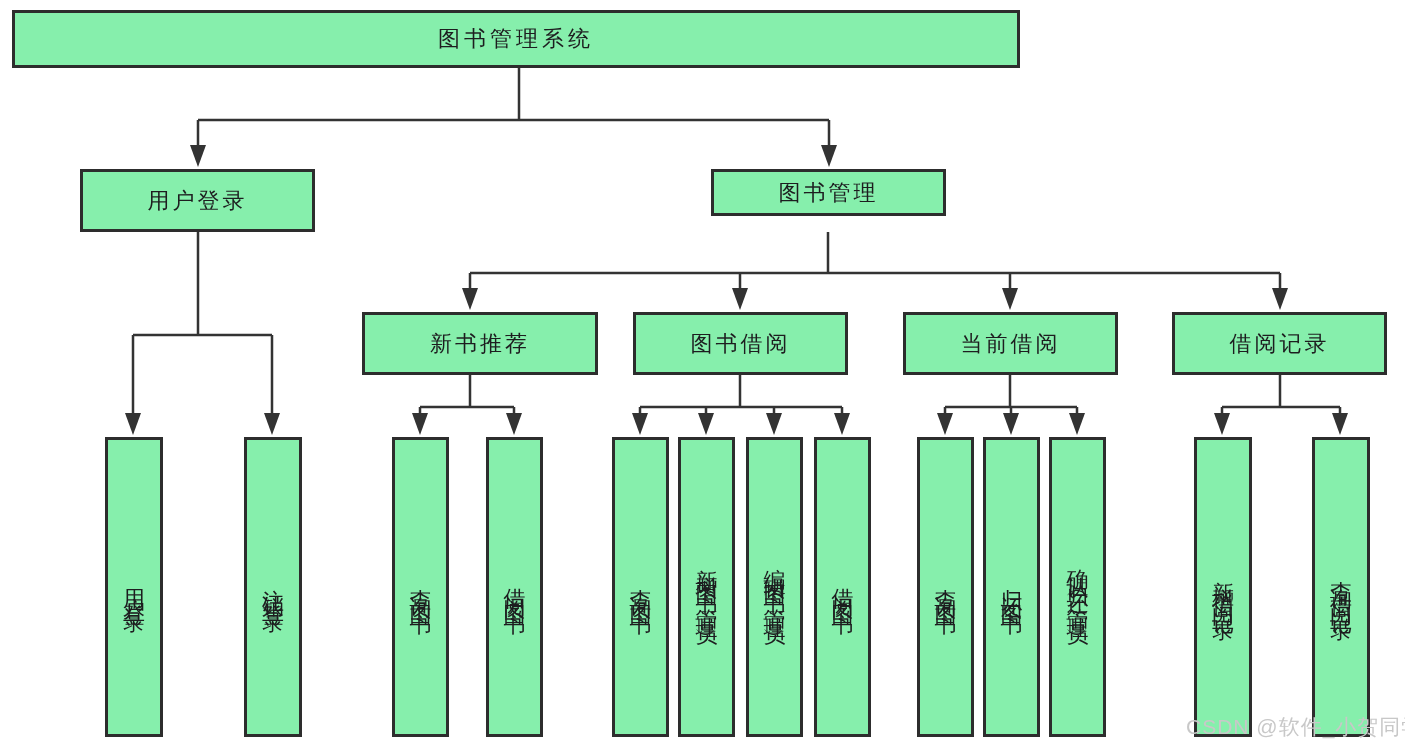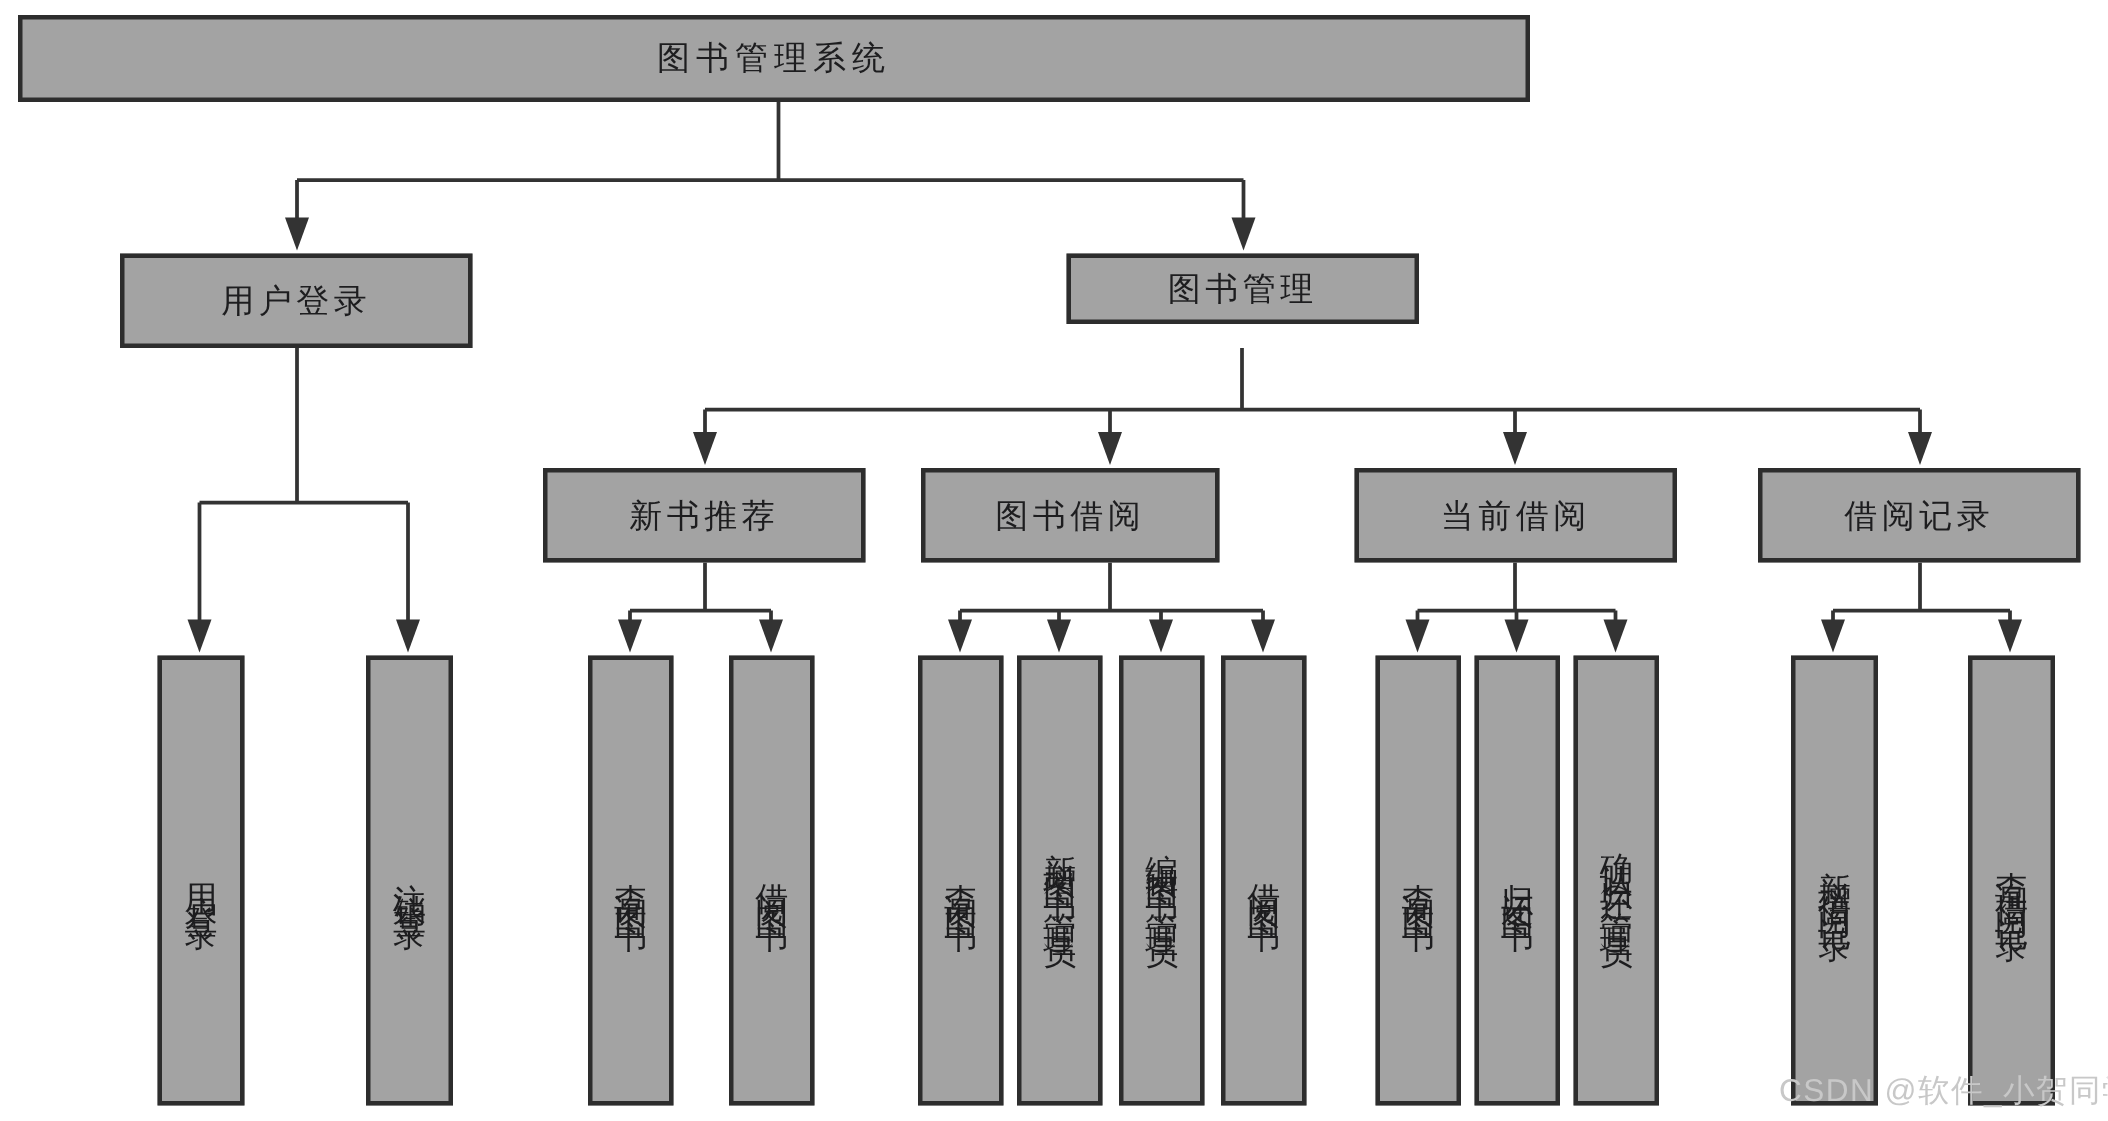--- a/index.html
+++ b/index.html
@@ -8,21 +8,21 @@
     background:var(--bg,#ffffff);
     font-family:"Liberation Sans","DejaVu Sans",sans-serif;
   }
   .diagram{position:absolute;inset:0;width:1405px;height:747px}
   svg.connectors{position:absolute;left:0;top:0;z-index:1;pointer-events:none}
   svg.connectors path{stroke:var(--line,#333);stroke-width:2.5;fill:none}
   svg.connectors polygon{fill:var(--line,#333);stroke:none}
   .box{
     position:absolute;z-index:2;box-sizing:border-box;
     border:3px solid var(--border,#2d2d2d);
-    background:#a3a3a3;
+    background:#86efac;
     display:flex;align-items:center;justify-content:center;
     color:var(--text,#1d1d1f);
   }
   .box.h .label{
     font-size:22px;letter-spacing:3px;line-height:1;white-space:nowrap;
   }
   .box.title .label{font-size:22px;letter-spacing:4px}
   .box.v .label{
     writing-mode:vertical-rl;text-orientation:mixed;
     font-size:22px;letter-spacing:8px;line-height:1;
@@ -78,24 +78,24 @@
     <span class="label">图书管理系统</span>
   </div>
 
   <div class="box h" style="left:80px;top:169px;width:235px;height:63px">
     <span class="label">用户登录</span>
   </div>
   <div class="box h" style="left:711px;top:169px;width:235px;height:47px">
     <span class="label">图书管理</span>
   </div>
 
-  <div class="box h" style="left:362px;top:312px;width:215px;height:63px">
+  <div class="box h" style="left:362px;top:312px;width:236px;height:63px">
     <span class="label">新书推荐</span>
   </div>
-  <div class="box h" style="left:614px;top:312px;width:199px;height:63px">
+  <div class="box h" style="left:633px;top:312px;width:215px;height:63px">
     <span class="label">图书借阅</span>
   </div>
   <div class="box h" style="left:903px;top:312px;width:215px;height:63px">
     <span class="label">当前借阅</span>
   </div>
   <div class="box h" style="left:1172px;top:312px;width:215px;height:63px">
     <span class="label">借阅记录</span>
   </div>
 
   <div class="box v" style="left:105px;top:437px;width:58px;height:300px">

